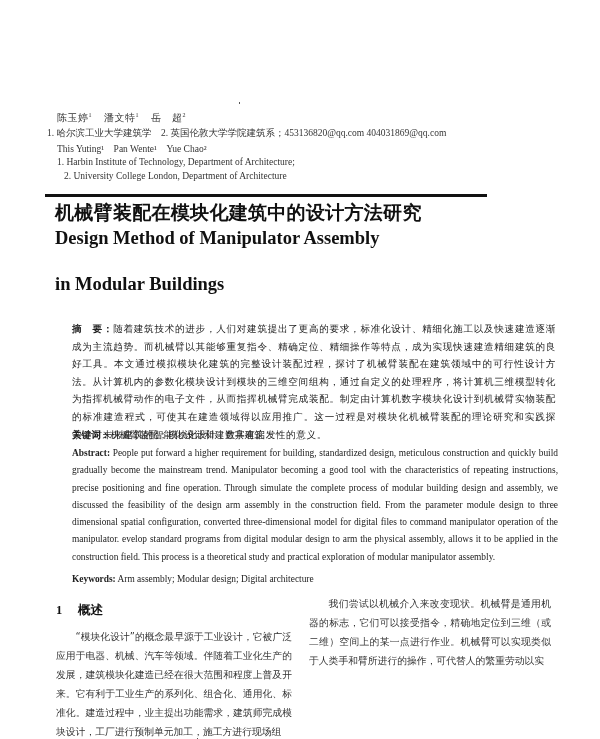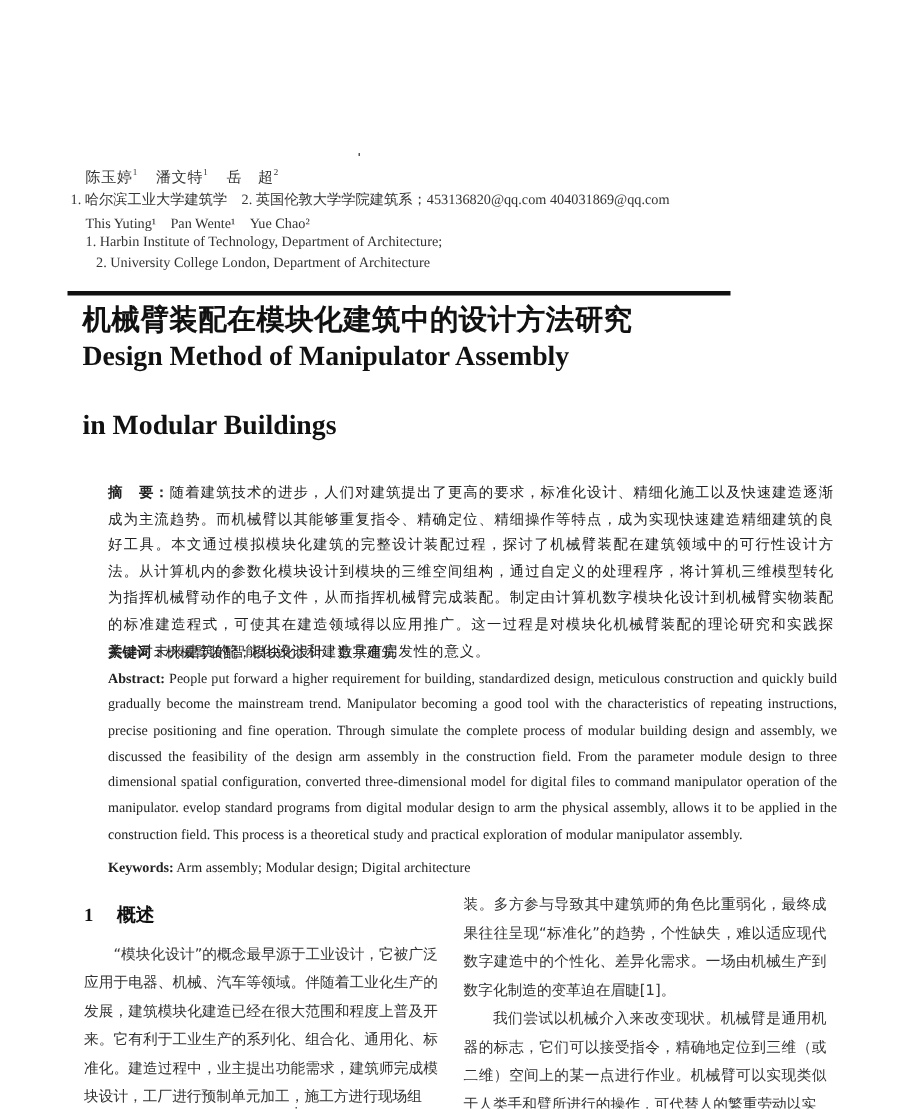--- a/index.html
+++ b/index.html
@@ -75,17 +75,16 @@
 
 <div class="abs section-h">
   <span class="num">1</span><span>概述</span>
 </div>
 
 <div class="col col-left">
   <p class="indent">“模块化设计”的概念最早源于工业设计，它被广泛应用于电器、机械、汽车等领域。伴随着工业化生产的发展，建筑模块化建造已经在很大范围和程度上普及开来。它有利于工业生产的系列化、组合化、通用化、标准化。建造过程中，业主提出功能需求，建筑师完成模块设计，工厂进行预制单元加工，施工方进行现场组</p>
 </div>
 
 <div class="col col-right">
-  <p>装。多方参与导致其中建筑师的角色比重弱化，最终成果往往呈现“标准化”的趋势，个性缺失，难以适应现代数字建造中的个性化、差异化需求。一场由机械生产到数字化制造的变革迫在眉睫[1]。</p>
   <p class="indent">我们尝试以机械介入来改变现状。机械臂是通用机器的标志，它们可以接受指令，精确地定位到三维（或二维）空间上的某一点进行作业。机械臂可以实现类似于人类手和臂所进行的操作，可代替人的繁重劳动以实</p>
 </div>
 
 <div class="dot" style="left:197px; top:738px;"></div>
 
 </body></html>

